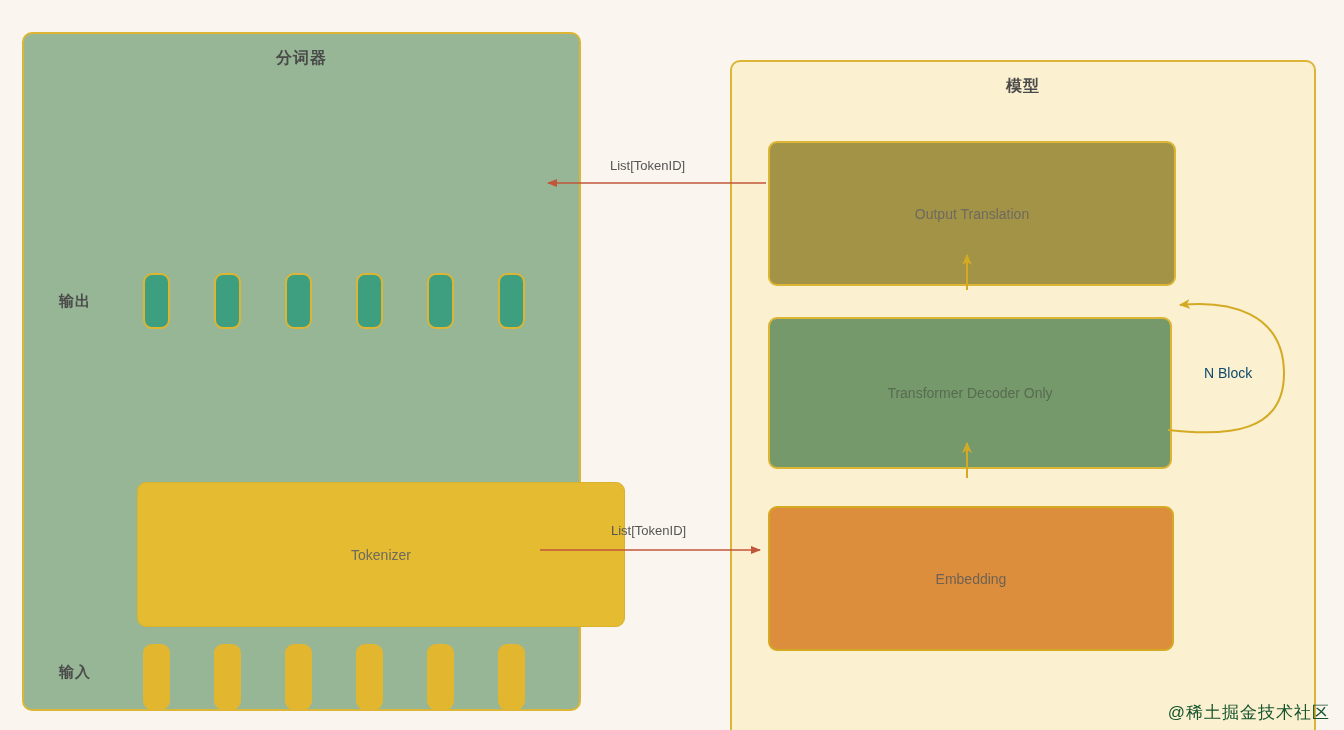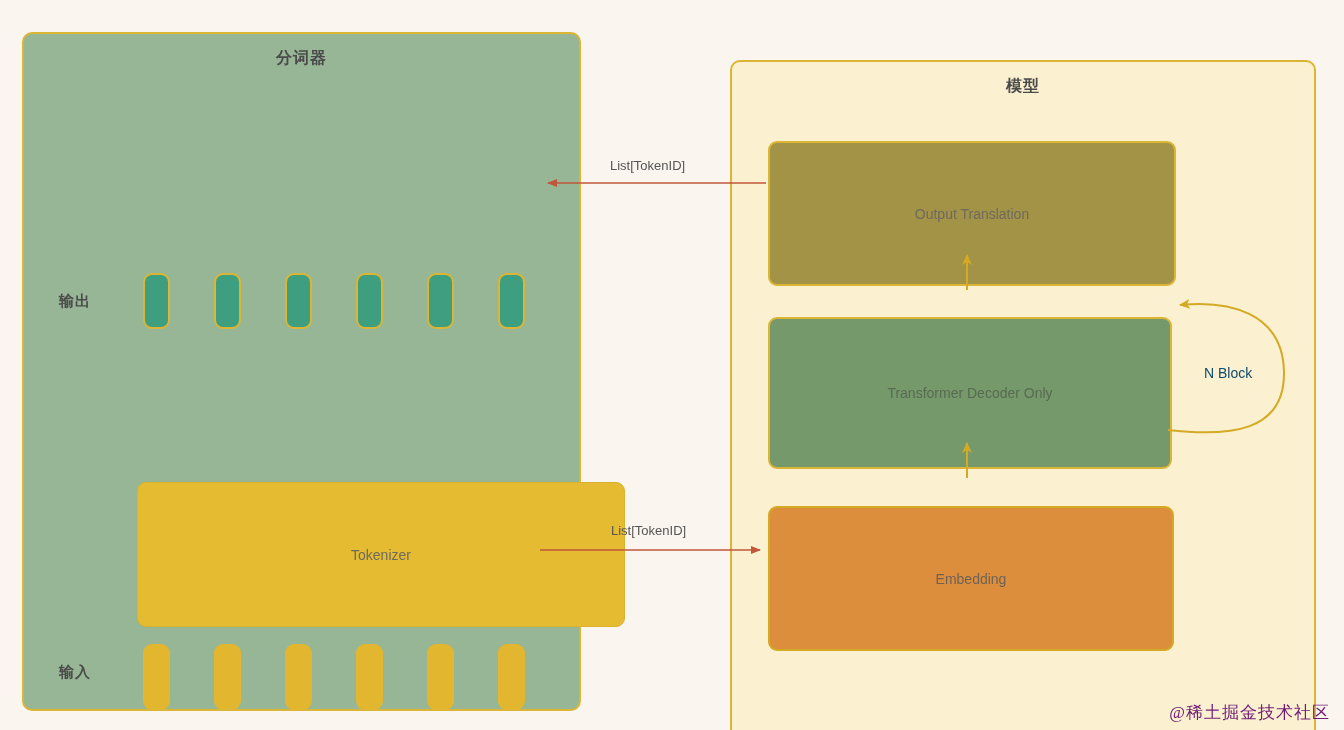--- a/index.html
+++ b/index.html
@@ -183,23 +183,23 @@
     height: 730px;
     pointer-events: none;
   }
 
   
   #watermark {
     position: absolute;
     right: 14px;
     bottom: 6px;
     font-size: 17px;
-    color: #701a75;
+    color: #14532d;
     letter-spacing: 1px;
-    font-family: Liberation Serif, serif;
+    font-family: Liberation Sans, sans-serif;
   }
 </style>
 </head>
 <body>
 
 <div id="stage">
 
   <div class="panel" id="tokenizer-panel">
     <div class="panel-title">分词器</div>
 

